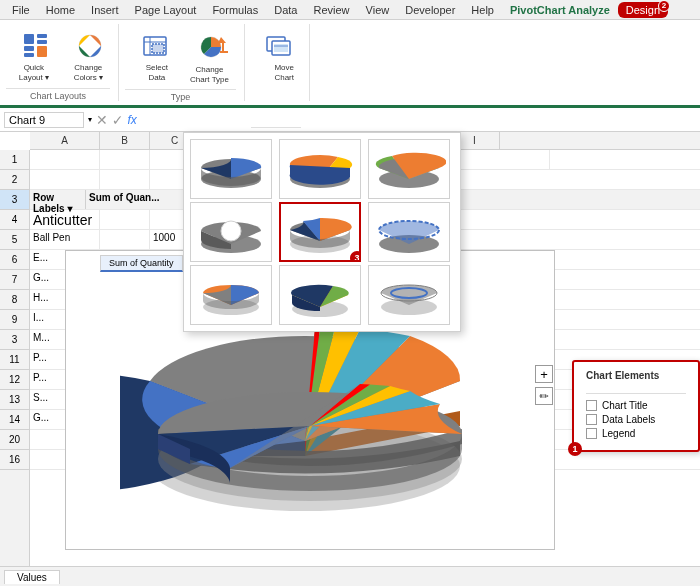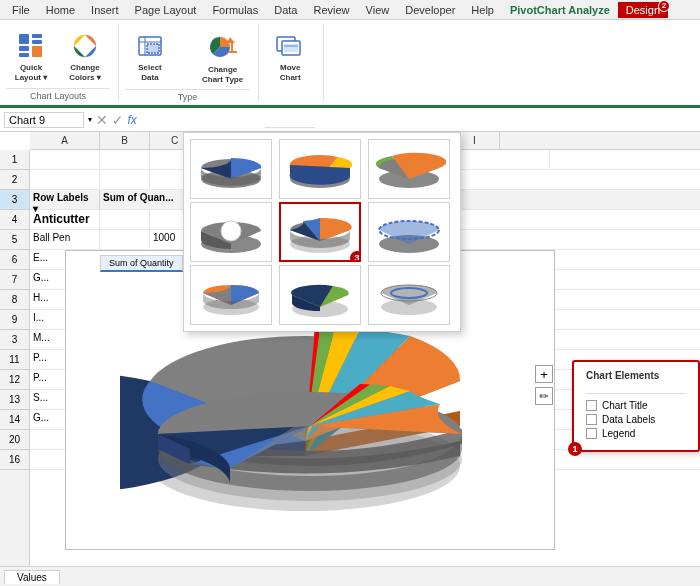--- a/index.html
+++ b/index.html
@@ -1,37 +1,37 @@
 <!DOCTYPE html>
 <html><head>
   <meta charset="utf-8">
   <style>
     * { margin: 0; padding: 0; box-sizing: border-box; }
     body { font-family: 'Segoe UI', Arial, sans-serif; font-size: 11px; background: #fff; width: 700px; height: 586px; overflow: hidden; position: relative; }
     .menu-item { padding: 2px 8px; font-size: 11px; cursor: pointer; color: #333; }
 
-    .ribbon-btn { display: flex; flex-direction: column; align-items: center; padding: 4px 6px; cursor: pointer; border: 1px solid transparent; border-radius: 3px; min-width: 50px; font-weight: bold; }
+    .ribbon-btn { display: flex; flex-direction: column; align-items: flex-end; padding: 4px 6px; cursor: pointer; border: 1px solid transparent; border-radius: 3px; min-width: 50px; }
     .ribbon-btn .label { font-size: 9px; color: #333; text-align: center; margin-top: 2px; line-height: 1.2; }
   </style>
 </head>
 <body>
 
 <div style="display:flex; background:#f0f0f0; border-bottom:1px solid #d0d0d0; height:20px; align-items:center; padding:0 4px;">
   <span class="menu-item">File</span>
   <span class="menu-item">Home</span>
   <span class="menu-item">Insert</span>
   <span class="menu-item">Page Layout</span>
   <span class="menu-item">Formulas</span>
   <span class="menu-item">Data</span>
   <span class="menu-item">Review</span>
   <span class="menu-item">View</span>
   <span class="menu-item">Developer</span>
   <span class="menu-item">Help</span>
   <span class="menu-item" style="color:#217346; font-weight:bold;">PivotChart Analyze</span>
-  <span class="menu-item" style="background:#c00000; color:#fff; position:relative;">Design
+  <span class="menu-item" style="background:#c00000; color:#fff; position:relative;border-radius:6px;">Design
     <span style="position:absolute;top:-2px;right:-2px;width:12px;height:12px;border-radius:50%;background:#c00000;color:#fff;font-size:8px;font-weight:bold;display:flex;align-items:center;justify-content:center;border:1px solid #fff;">2</span>
   </span>
 </div>
 
 <div style="display:flex; background:#fff; border-bottom:3px solid #217346; height:88px; padding:4px 6px; gap:2px;">
 
   <div style="display:flex; flex-direction:column; border-right:1px solid #e0e0e0; padding-right:8px; margin-right:4px;">
     <div style="display:flex; gap:4px; flex:1; align-items:flex-start; padding-top:4px;">
       <div class="ribbon-btn">
         <span>
@@ -56,21 +56,21 @@
             <path d="M2 13 A11 11 0 0 1 13 2" fill="#ffc000"></path>
           </svg>
         </span>
         <span class="label" style="font-size:8px;">Change<br>Colors ▾</span>
       </div>
     </div>
     <div style="font-size:9px; color:#666; text-align:center; border-top:1px solid #e0e0e0; padding-top:2px;">Chart Layouts</div>
   </div>
 
   <div style="display:flex; flex-direction:column; border-right:1px solid #e0e0e0; padding-right:8px; margin-right:4px;">
-    <div style="display:flex; gap:20px; flex:1; align-items:flex-start; padding-top:4px;">
+    <div style="display:flex; gap:8px; flex:1; align-items:flex-start; padding-top:4px;">
       <div class="ribbon-btn">
         <span>
           <svg width="26" height="26" viewBox="0 0 26 26">
             <rect x="2" y="4" width="22" height="18" rx="1" fill="none" stroke="#4472c4" stroke-width="1.5"></rect>
             <line x1="2" y1="9" x2="24" y2="9" stroke="#4472c4" stroke-width="1"></line>
             <line x1="8" y1="4" x2="8" y2="22" stroke="#4472c4" stroke-width="1"></line>
             <rect x="10" y="11" width="12" height="9" fill="#4472c4" opacity="0.3"></rect>
             <rect x="10" y="11" width="12" height="9" fill="none" stroke="#4472c4" stroke-width="1.5" stroke-dasharray="2,1"></rect>
           </svg>
         </span>
@@ -163,26 +163,26 @@
           <div style="width:50px; border-right:1px solid #e8e8e8; padding:2px 3px; font-size:10px;"></div>
           <div style="width:350px; border-right:1px solid #e8e8e8; padding:2px 3px; font-size:10px;"></div>
         </div>
         <div style="display:flex; height:20px; border-bottom:1px solid #e8e8e8;">
           <div style="width:70px; border-right:1px solid #e8e8e8;"></div>
           <div style="width:50px; border-right:1px solid #e8e8e8;"></div>
           <div style="width:50px; border-right:1px solid #e8e8e8;"></div>
           <div style="width:350px;"></div>
         </div>
         <div style="display:flex; height:20px; border-bottom:1px solid #e8e8e8; background:#f2f2f2;">
-          <div style="width:70px; border-right:1px solid #d0d0d0; padding:2px 3px; font-size:10px; font-weight:bold;">Row Labels ▾</div>
+          <div style="width:56px; border-right:1px solid #d0d0d0; padding:2px 3px; font-size:10px; font-weight:bold;">Row Labels ▾</div>
           <div style="width:120px; border-right:1px solid #d0d0d0; padding:2px 3px; font-size:10px; font-weight:bold;">Sum of Quan...</div>
           <div style="width:380px;"></div>
         </div>
         <div style="display:flex; height:20px; border-bottom:1px solid #e8e8e8;">
-          <div style="width:70px; border-right:1px solid #e8e8e8; padding:2px 3px; font-size:12px;font-weight:bold;">Anticutter</div>
+          <div style="width:70px; border-right:1px solid #e8e8e8; padding:2px 3px; font-size:14px;">Anticutter</div>
           <div style="width:50px; border-right:1px solid #e8e8e8;"></div>
           <div style="width:380px;"></div>
         </div>
         <div style="display:flex; height:20px; border-bottom:1px solid #e8e8e8;">
           <div style="width:70px; border-right:1px solid #e8e8e8; padding:2px 3px; font-size:10px;">Ball Pen</div>
           <div style="width:50px; border-right:1px solid #e8e8e8; padding:2px 3px; font-size:10px;"></div>
           <div style="width:50px; border-right:1px solid #e8e8e8; padding:2px 3px; font-size:10px;">1000</div>
           <div style="width:50px; border-right:1px solid #e8e8e8; padding:2px 3px; font-size:10px;"></div>
           <div style="width:50px; border-right:1px solid #e8e8e8; padding:2px 3px; font-size:10px;">2870</div>
           <div style="width:50px; border-right:1px solid #e8e8e8;"></div>

